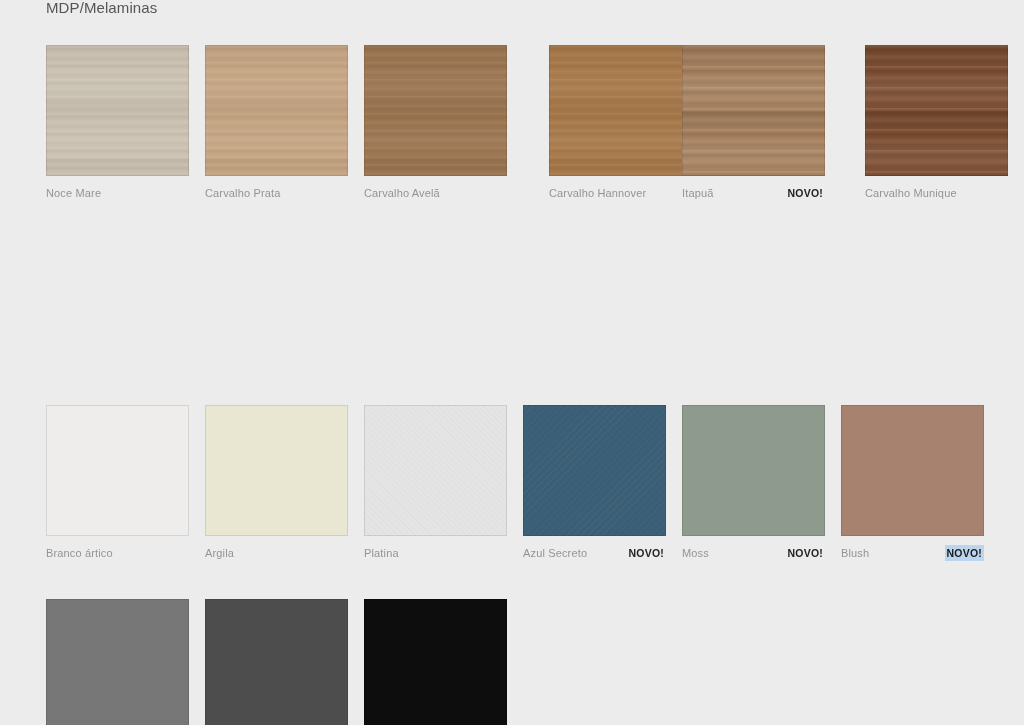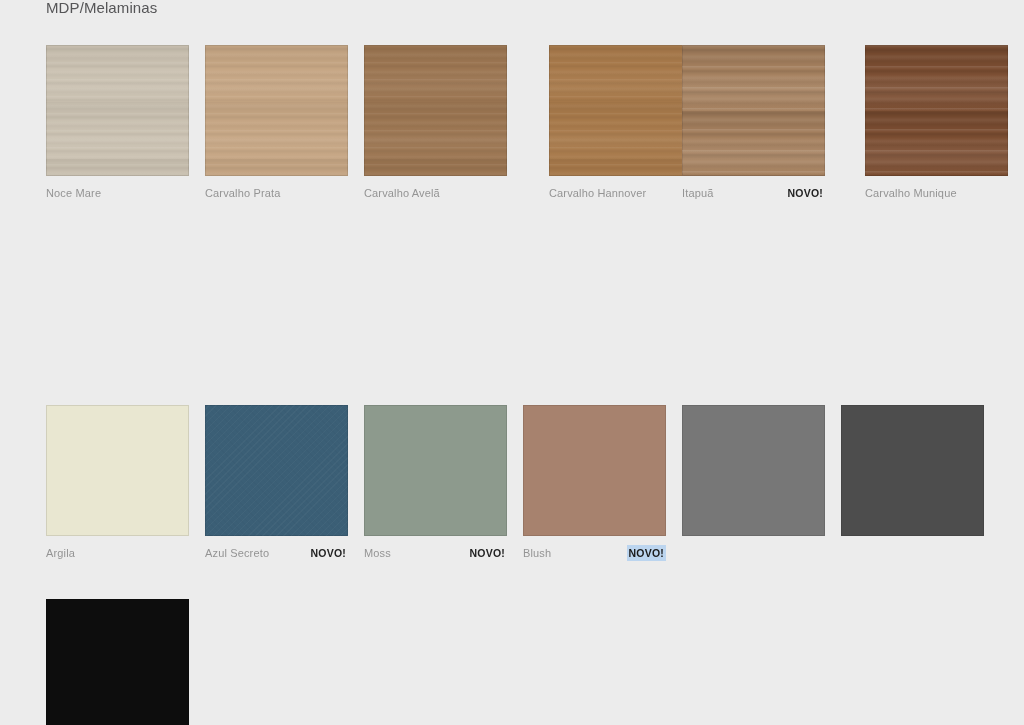--- a/index.html
+++ b/index.html
@@ -205,23 +205,39 @@
         </div>
         <div class="swatch-caption">
           <span class="swatch-label">Carvalho Munique</span>
           <span class="badge-new hidden">NOVO!</span>
         </div>
       </div>
     </div>
 
   <div class="swatch-grid grid-solid" id="grid-1">
       <div class="swatch-cell" style="margin-bottom: 24px;">
+        <div class="swatch-chip bordered" style="background-color: rgb(238, 237, 235);"></div>
+        <div class="swatch-caption">
+          <span class="swatch-label">Branco ártico</span>
+          <span class="badge-new hidden">NOVO!</span>
+        </div>
+      </div>
+      <div class="swatch-cell" style="margin-bottom: 24px;">
         <div class="swatch-chip bordered" style="background-color: rgb(233, 231, 209);"></div>
         <div class="swatch-caption">
           <span class="swatch-label">Argila</span>
+          <span class="badge-new hidden">NOVO!</span>
+        </div>
+      </div>
+      <div class="swatch-cell" style="margin-bottom: 24px;">
+        <div class="swatch-chip bordered" style="background-color: rgb(228, 228, 228);">
+          <div class="texture-dots"></div>
+        </div>
+        <div class="swatch-caption">
+          <span class="swatch-label">Platina</span>
           <span class="badge-new hidden">NOVO!</span>
         </div>
       </div>
       <div class="swatch-cell" style="margin-bottom: 36px;">
         <div class="swatch-chip bordered" style="background-color: rgb(59, 95, 118);">
           <div class="texture-dots"></div>
         </div>
         <div class="swatch-caption">
           <span class="swatch-label">Azul Secreto</span>
           <span class="badge-new">NOVO!</span>

